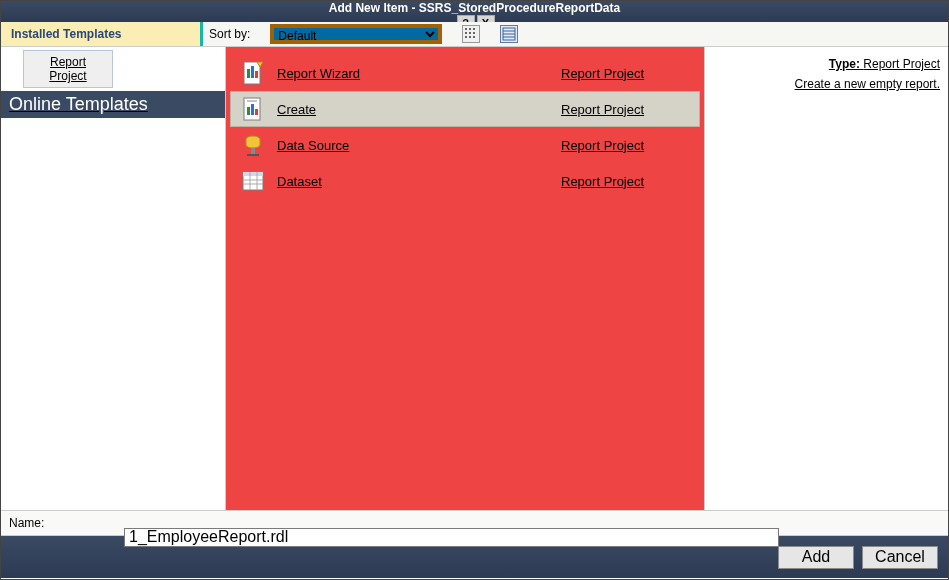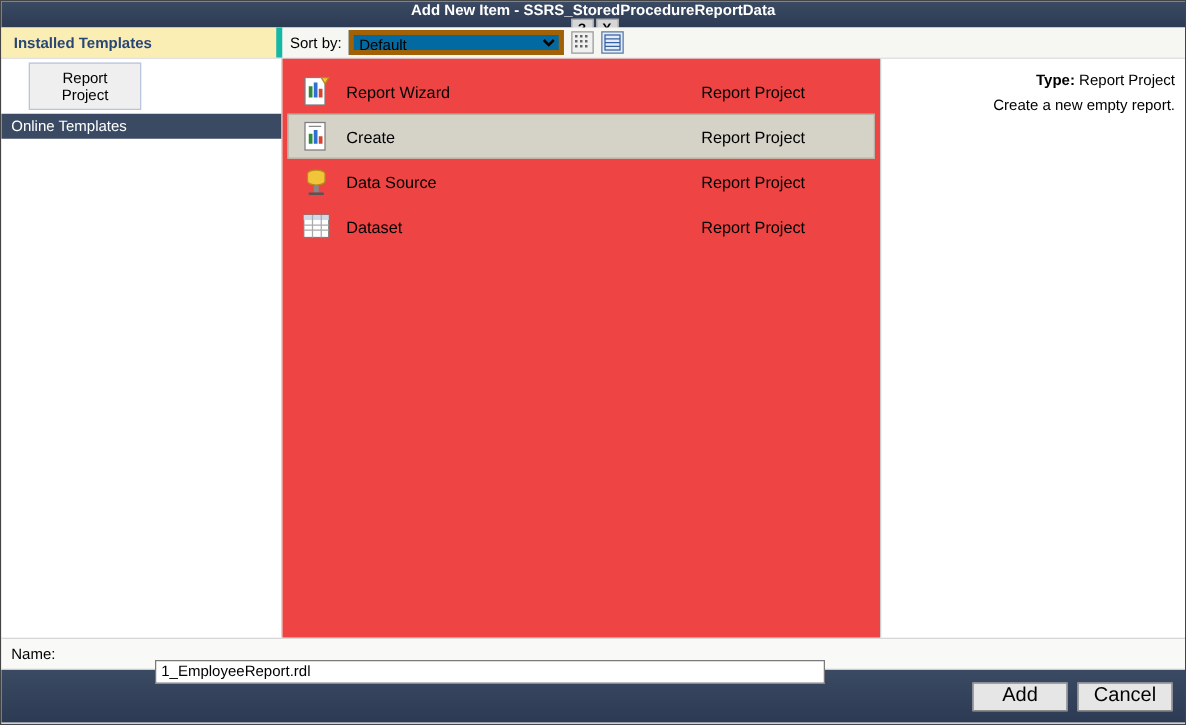--- a/index.html
+++ b/index.html
@@ -11,25 +11,25 @@
 }
 .titlebar .title { font-size:12px; }
 .titlebar .ctrls { display:flex; }
 .titlebar .ctrl {
   width:18px; height:16px; border:1px solid #aaa; background:#d6d6d6;
   margin-left:2px; display:flex; align-items:center; justify-content:center;
   font-size:11px; color:#000; font-weight:bold; cursor:pointer;
 }
 .top-row { display:flex; height:25px; border-bottom:1px solid #ccc;}
 .left-header {
-  width:225px; background:#fbeeb5; color:#294775; font-weight:bold;
-  display:flex; align-items:center; padding-left:10px; border-right:5px solid #14b8a6;
+  width:202px; background:#fbeeb5; color:#294775; font-weight:bold;
+  display:flex; align-items:center; padding-left:10px; border-right:3px solid #14b8a6;
 }
 .sort-area {
-  flex:1; display:flex; align-items:center; padding:0 6px; gap:6px;
+  flex:1; display:flex; align-items:center; padding:0 6px; gap:20px;
   background:#f6f6f2;
 }
 .sort-area label{ color:#000; }
 .sort-area select{
   width:172px; height:20px; border:4px solid #a16207; background:#0369a1;
   font-size:12px;
 }
 .viewbtn {
   width:18px; height:18px; border:1px solid #999; background:#f0f0f0;
   display:flex; align-items:center; justify-content:center; cursor:pointer;
@@ -40,32 +40,32 @@
 .searchbox {
   width:225px; height:20px; border:1px solid #9aa9be; background:#fff;
   display:flex; align-items:center; padding:0 4px;
 }
 .searchbox input{
   flex:1; border:none; outline:none; color:#888; font-style:italic;
   font-size:12px; background:transparent;
 }
 .searchbox .mag{ color:#2a5ea4; font-weight:bold; cursor:pointer; }
 
-.main { display:flex; height:463px; }
+.main { display:flex; height:463px;text-decoration:underline; }
 .sidebar {
   width:225px; border-right:1px solid #ccc; background:#fff;
   display:flex; flex-direction:column;
 }
 .side-item {
   padding:4px 6px; margin:3px 22px; text-align:center;
   border:1px solid #b7c6dc; background:#efefef; cursor:pointer;
   width:90px;
 }
 .side-head {
-  background:#3b4a63; color:#fff; padding:3px 8px; font-size:12px;
+  background:#3b4a63; color:#fff; padding:3px 8px; font-size:18px;
   cursor:pointer;
 }
 .templates {
   flex:1; background:#ef4444; padding:8px 4px; overflow:auto;
 }
 .tmpl {
   display:flex; align-items:center; height:36px; padding:0 8px;
   cursor:pointer; border:1px solid transparent;
 }
 .tmpl.selected{
@@ -83,22 +83,22 @@
 }
 .details .line1 b{ font-weight:bold; }
 .details .line2{ margin-top:6px; }
 
 .name-row {
   display:flex; align-items:center; height:26px; padding:4px 8px;
   border-top:1px solid #ccc; border-bottom:1px solid #ccc; background:#f9f9f7;
 }
 .name-row label{ width:115px; color:#000; }
 .name-row input{
-  width:536px; height:19px; border:1px solid #7a7a7a; padding:0 4px;
-  font-size:12px;
+  width:655px; height:19px; border:1px solid #7a7a7a; padding:0 4px;
+  font-size:16px;
   margin-top:28px;
 }
 .footer {
   height:42px; background: linear-gradient(#3b4a63,#2c3a53);
   display:flex; align-items:center; justify-content:flex-end; padding:0 10px;
   gap:8px;
 }
 .footer button{
   width:76px; height:23px; background:#e6e6e6; border:1px solid #8a8a8a;
   cursor:pointer; font-size:16px;

